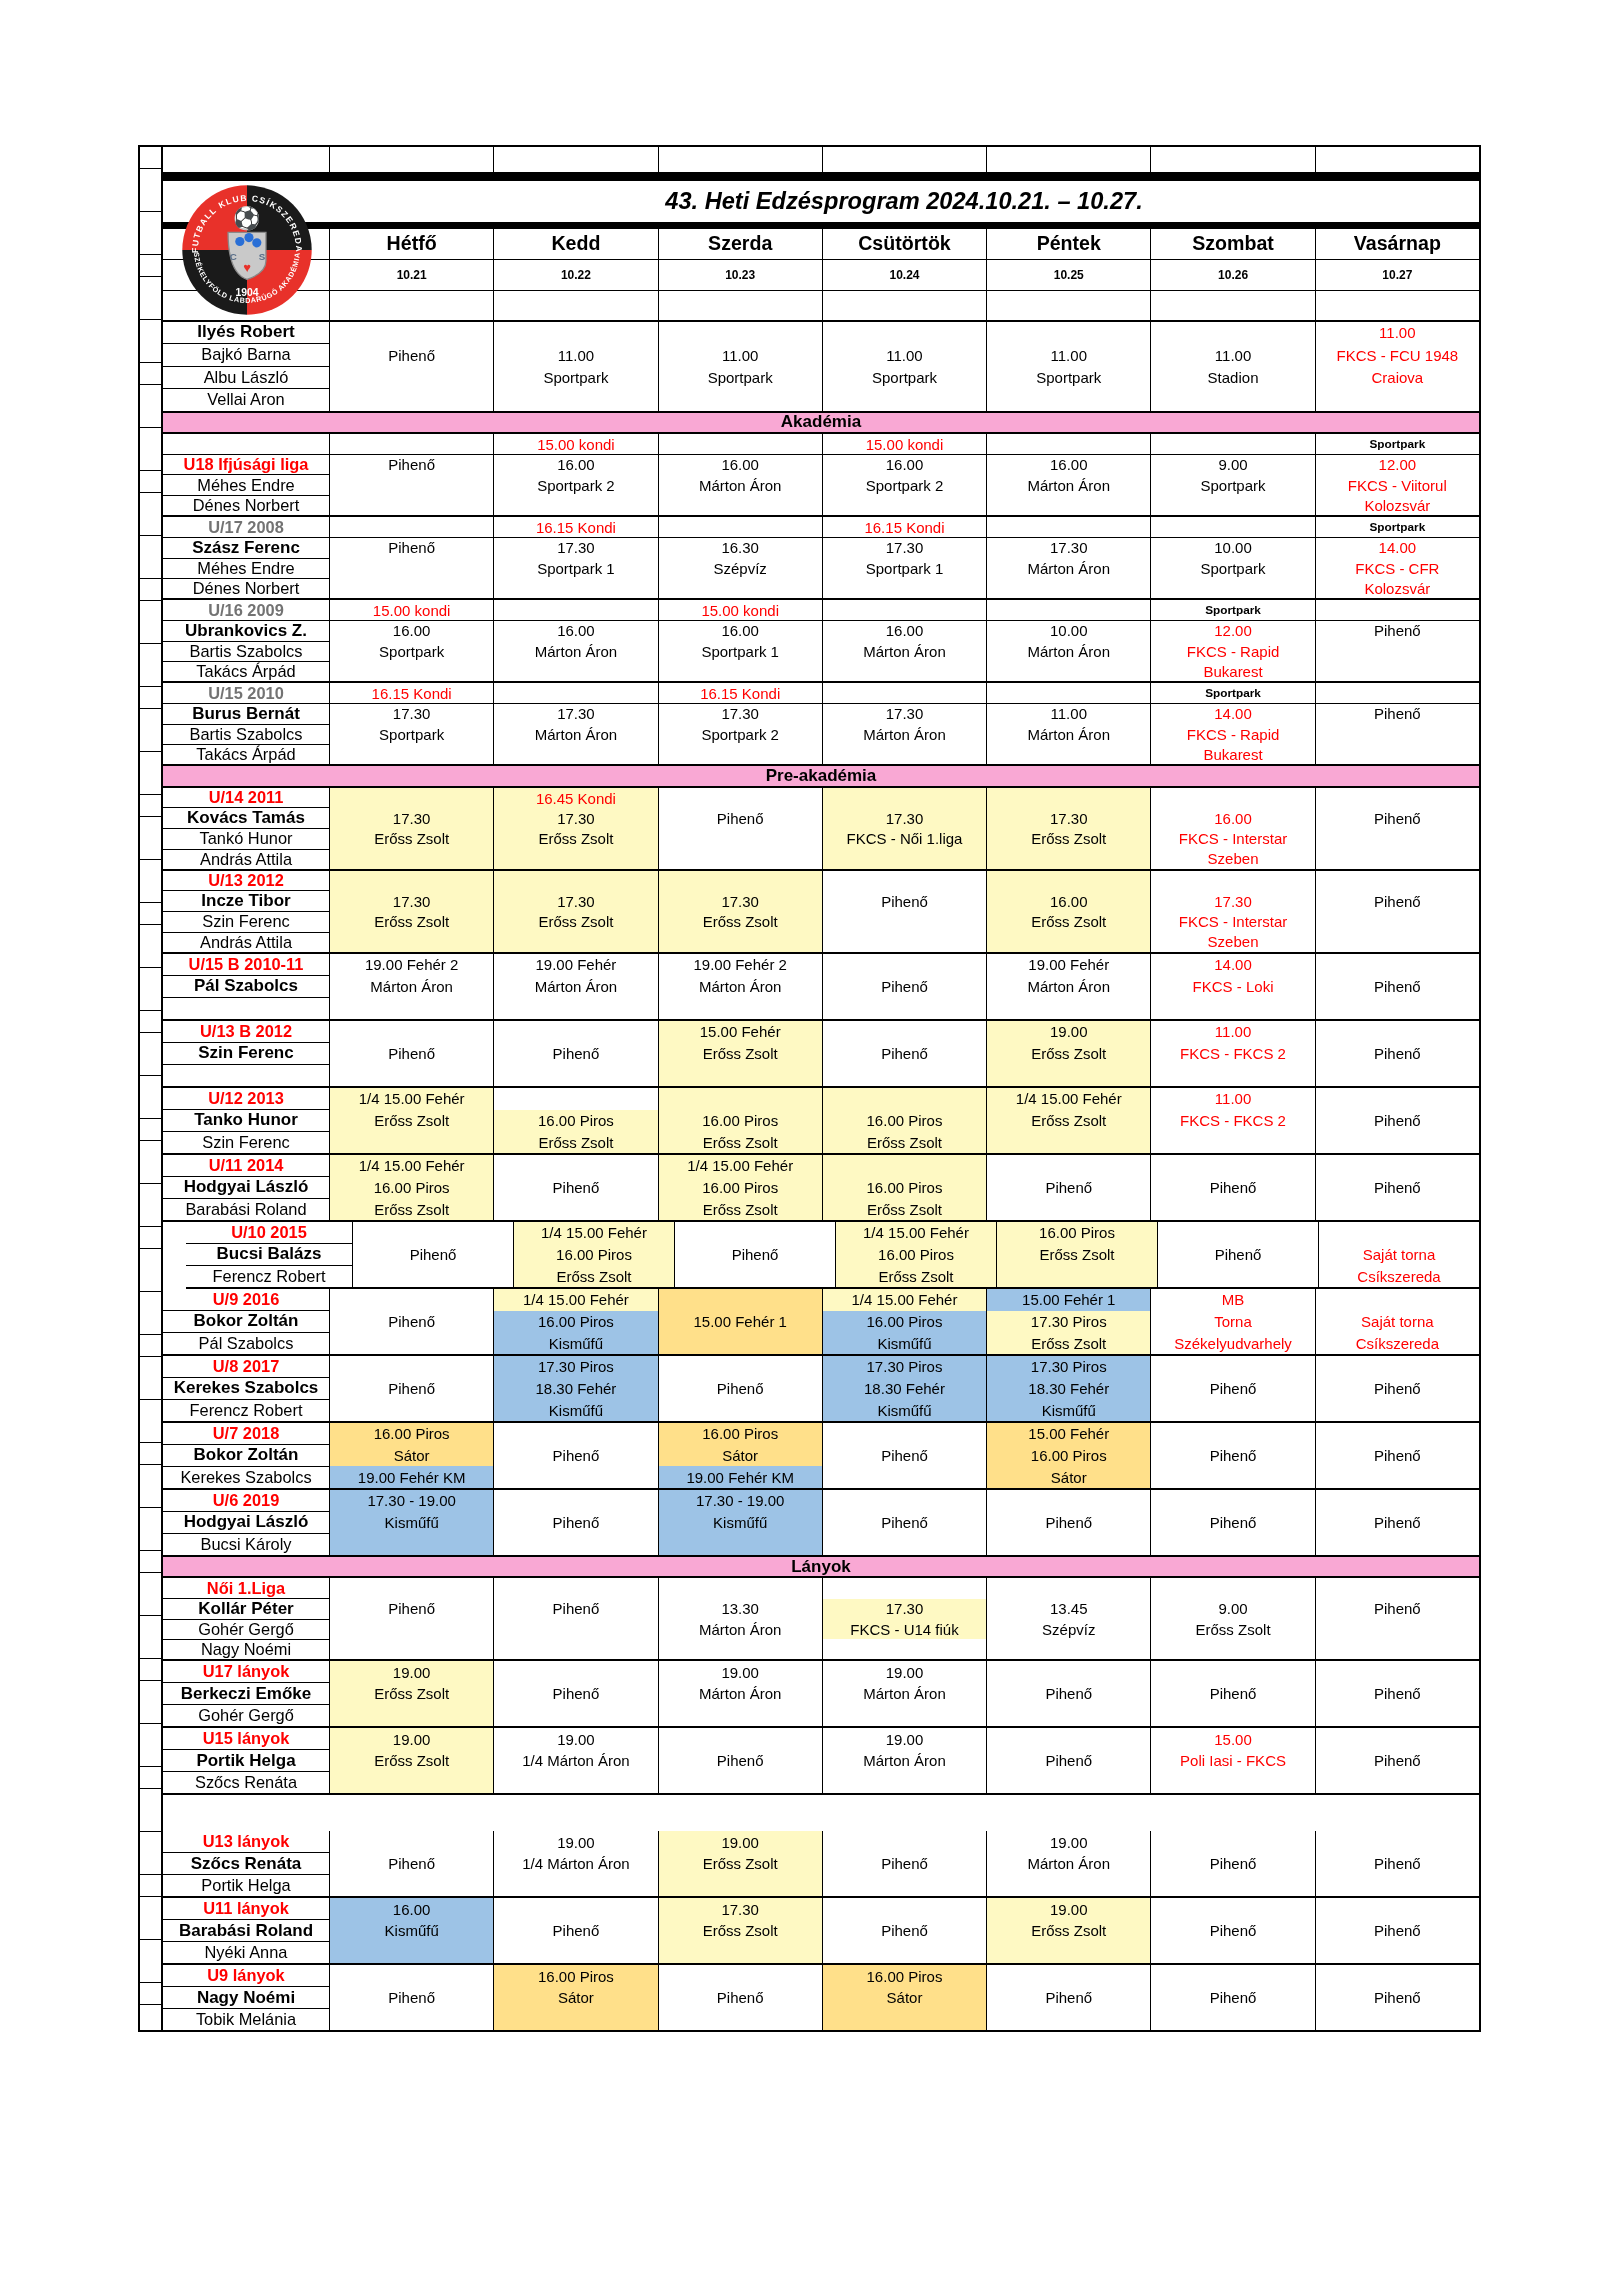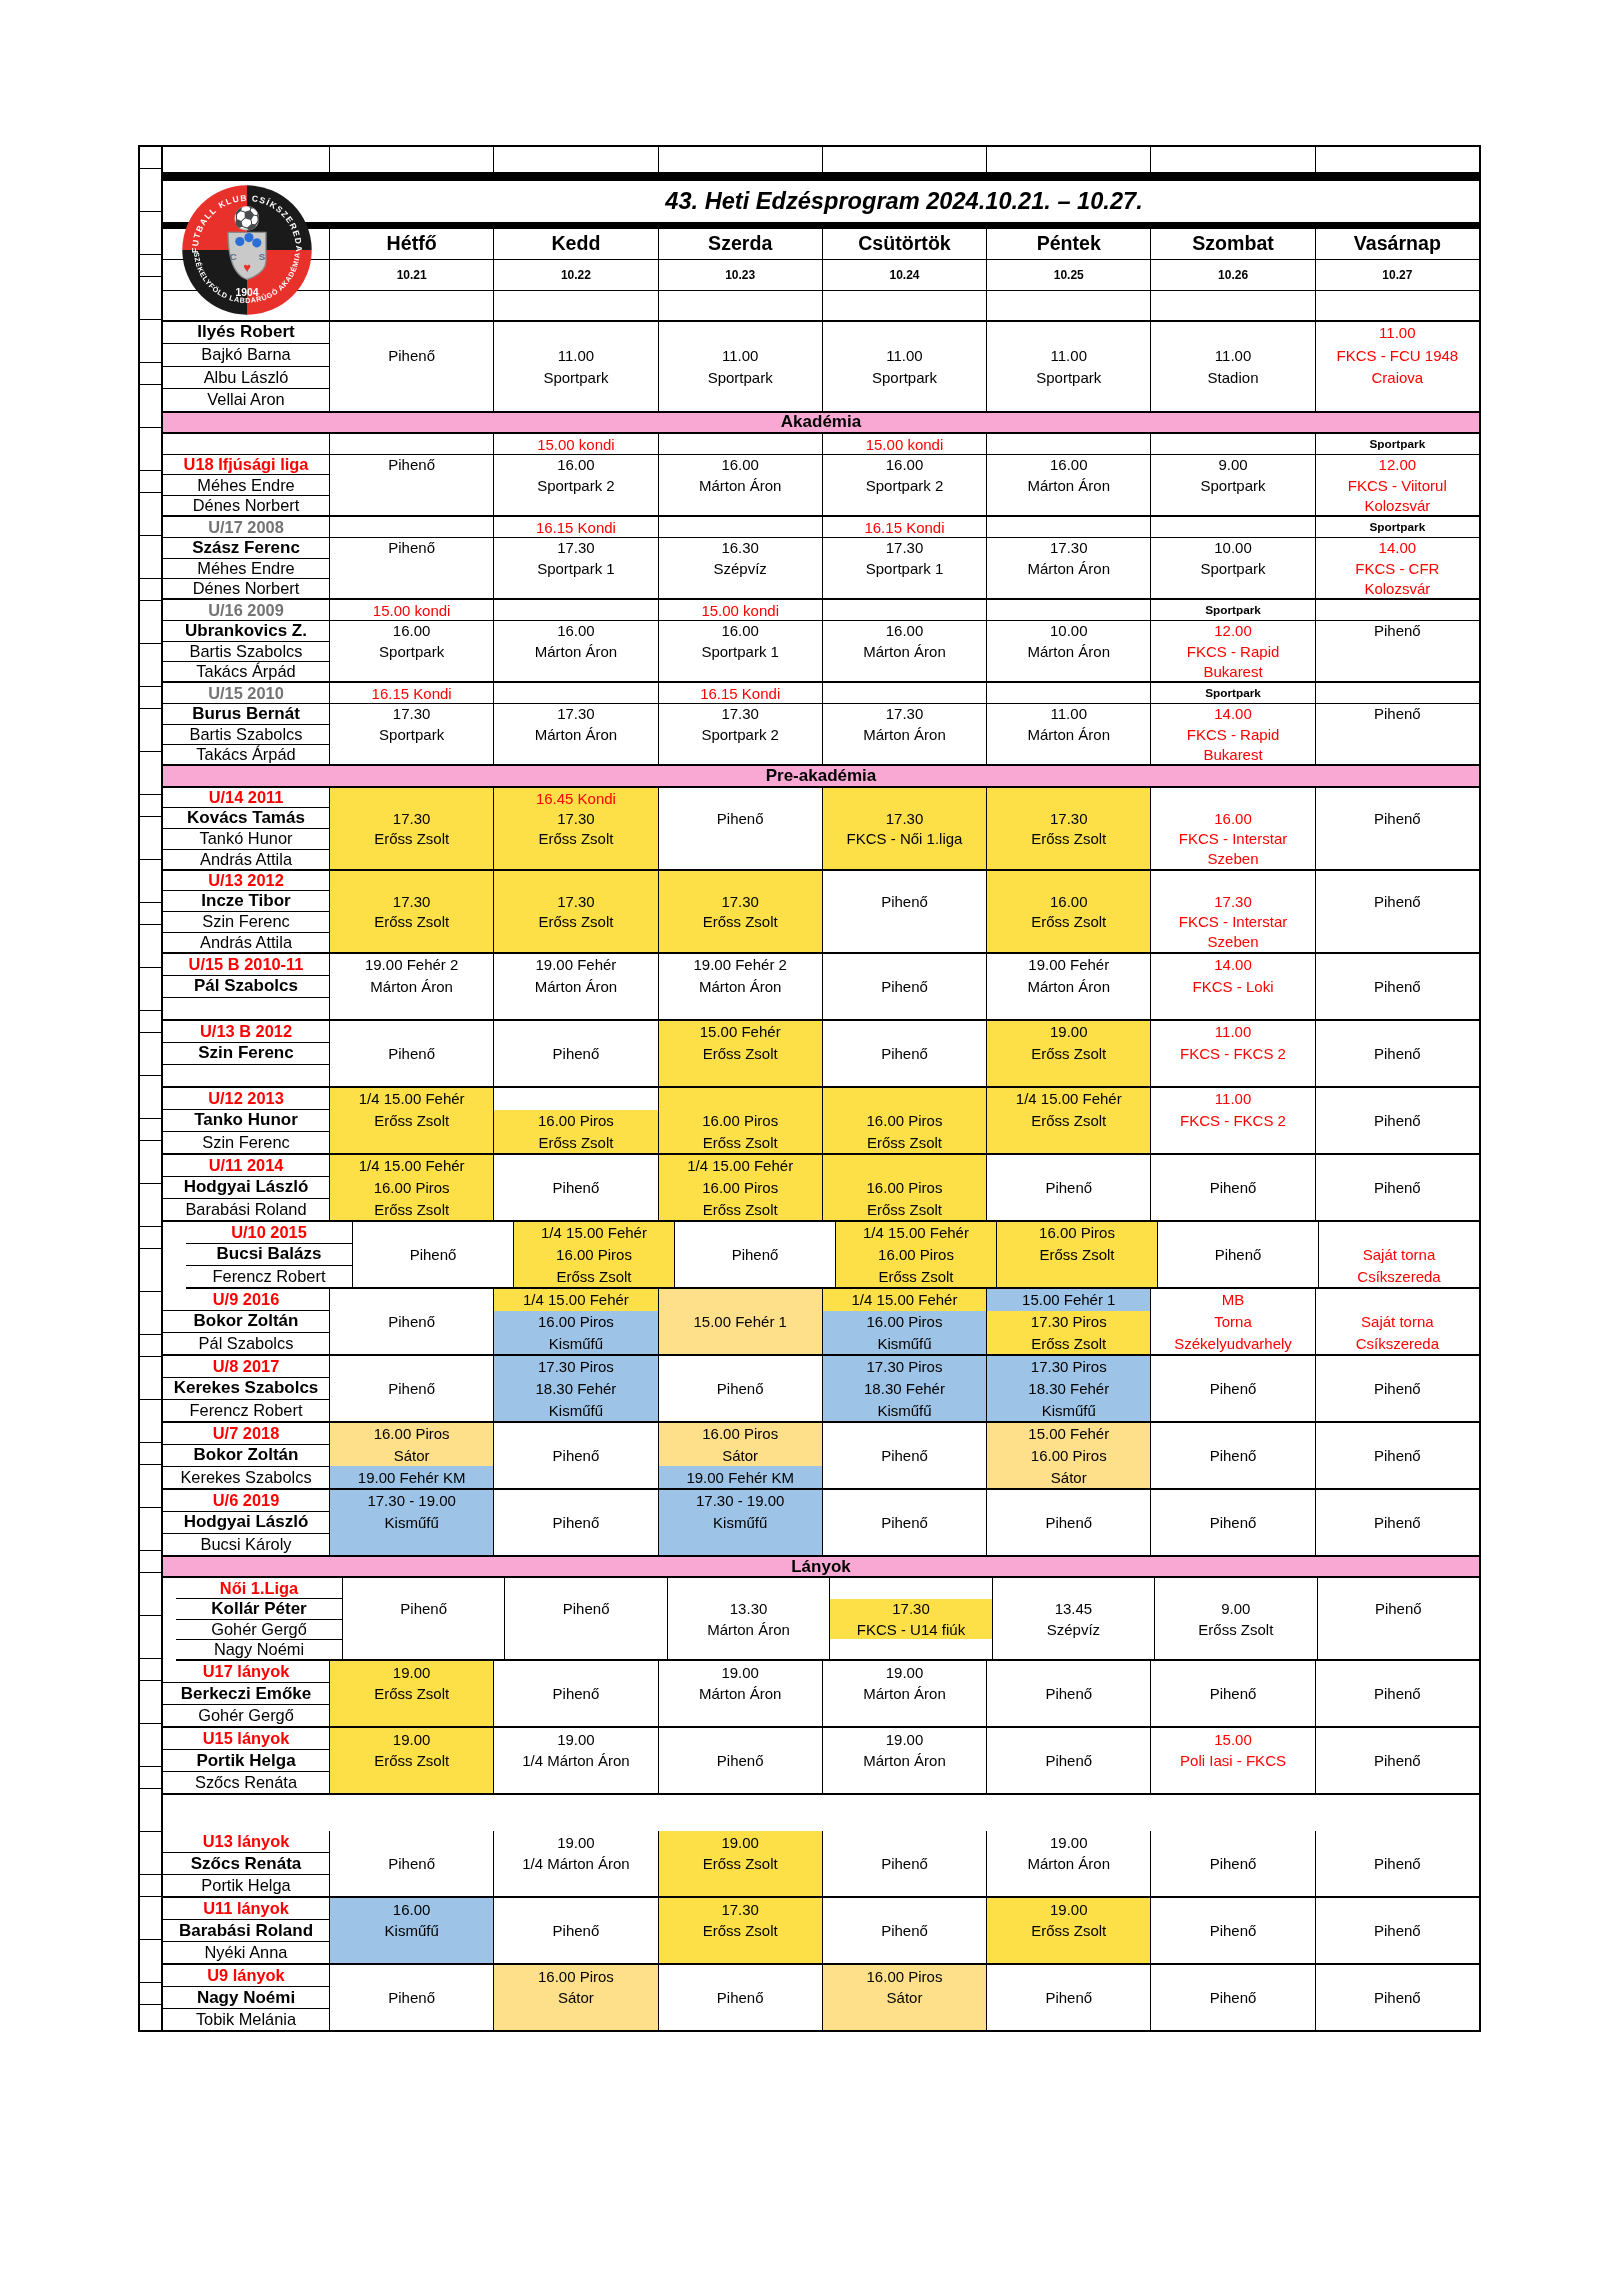--- a/index.html
+++ b/index.html
@@ -38,21 +38,21 @@
   .bbody{flex:1;display:flex;}
   .names{width:166px;flex:0 0 166px;display:flex;flex-direction:column;}
   .nrow{flex:1;display:flex;align-items:center;justify-content:center;border-bottom:0.7px solid #000;
         font-size:16.4px;box-sizing:border-box;padding:0 1.3px;white-space:nowrap;}
   .nrow:last-child{border-bottom:none;}
   .nrow.label{color:#FF0000;font-weight:bold;}
   .nrow.head{font-weight:bold;font-size:17px;}
   .dcell{flex:1;display:flex;flex-direction:column;border-left:0.7px solid #000;box-sizing:border-box;}
   .seg{flex:1;display:flex;align-items:center;justify-content:center;font-size:15px;white-space:nowrap;}
   .red{color:#FF0000;}
-  .bg-gray{background:#fde047;}
+  .bg-gray{background:#fef9c3;}
   .bg-blue{background:#9DC3E6;}
   .bg-yellow{background:#FFE08A;}
   
   .logo{position:absolute;left:18.3px;top:37px;width:132px;height:132px;z-index:5;}
 </style>
 </head>
 <body>
 
 <div class="sheetarea">
   <div class="gutter"></div>
@@ -909,21 +909,21 @@
             <div class="dcell">
               <div class="seg"></div>
               <div class="seg">Pihenő</div>
               <div class="seg"></div>
             </div>
           </div>
         </div>
         <div class="secbar">
           <div>Lányok</div>
         </div>
-        <div class="block" style="height: 81px; margin-left: 13px;">
+        <div class="block" style="height: 81px;">
           <div class="bbody">
             <div class="names">
               <div class="nrow label">Női 1.Liga</div>
               <div class="nrow head">Kollár Péter</div>
               <div class="nrow name">Gohér Gergő</div>
               <div class="nrow name">Nagy Noémi</div>
             </div>
             <div class="dcell">
               <div class="seg"></div>
               <div class="seg">Pihenő</div>

